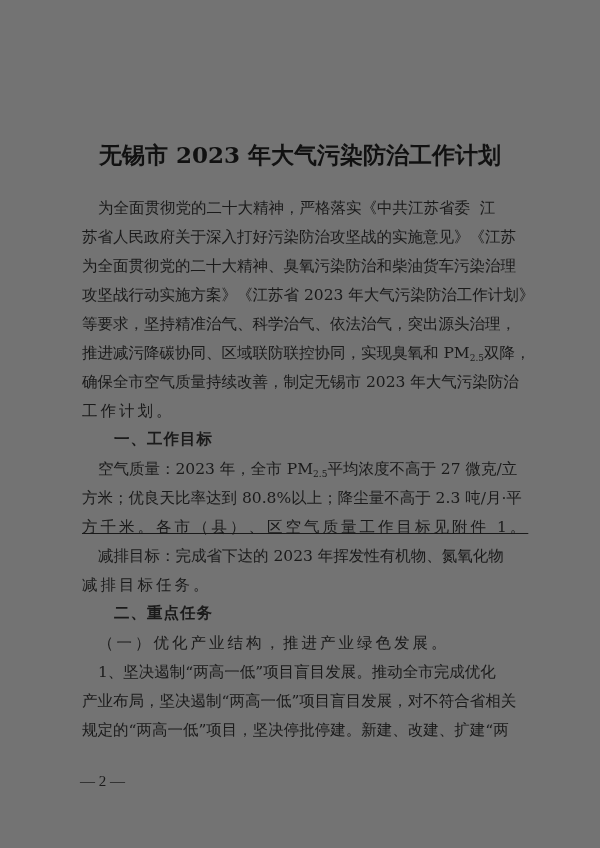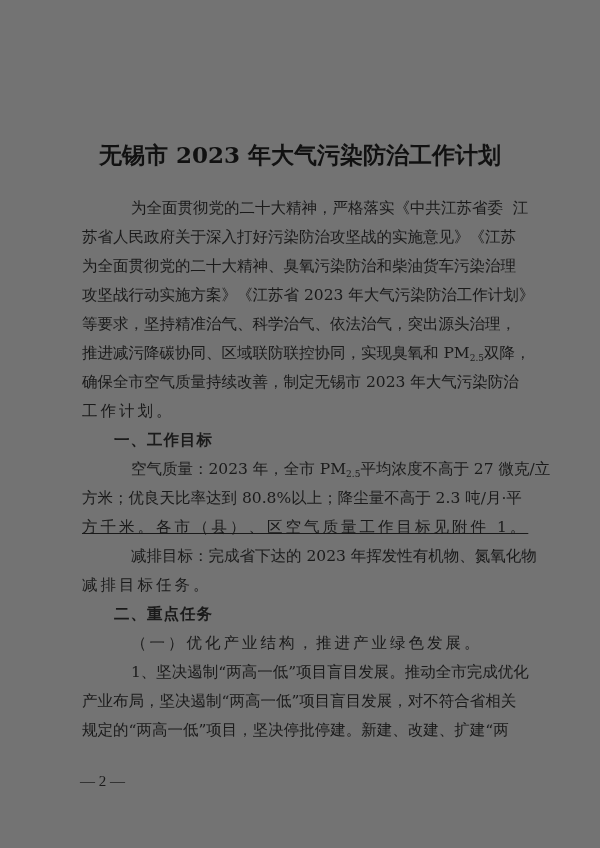--- a/index.html
+++ b/index.html
@@ -15,24 +15,24 @@
       font-family: "DejaVu Serif", "Liberation Serif", serif;
       color: #111;
     }
     .line {
       position: absolute; left: 82px; width: 446px;
       font-size: 15.5px; line-height: 20px; height: 20px;
       white-space: nowrap; overflow: visible;
       display: flex; justify-content: space-between;
     }
     .line.last { justify-content: flex-start; letter-spacing: 3px; }
-    .line.indent { left: 131px; width: 414px; }
+    .line.indent { left: 98px; width: 414px; }
     .heading {
       position: absolute; left: 114px; font-size: 15.5px; line-height: 20px;
-      font-weight: bold; font-family: Liberation Serif, serif;
+      font-weight: bold; font-family: Liberation Mono, monospace;
       letter-spacing: 1px;
     }
     .bold { font-weight: normal; }
     .sub { font-size: 9px; vertical-align: -3px; }
     .pagenum {
       position: absolute; left: 80px; top: 773px; font-size: 15px;
       font-family: "Liberation Serif", "DejaVu Serif", serif;
     }
     .txt { white-space: pre; }
   </style>

